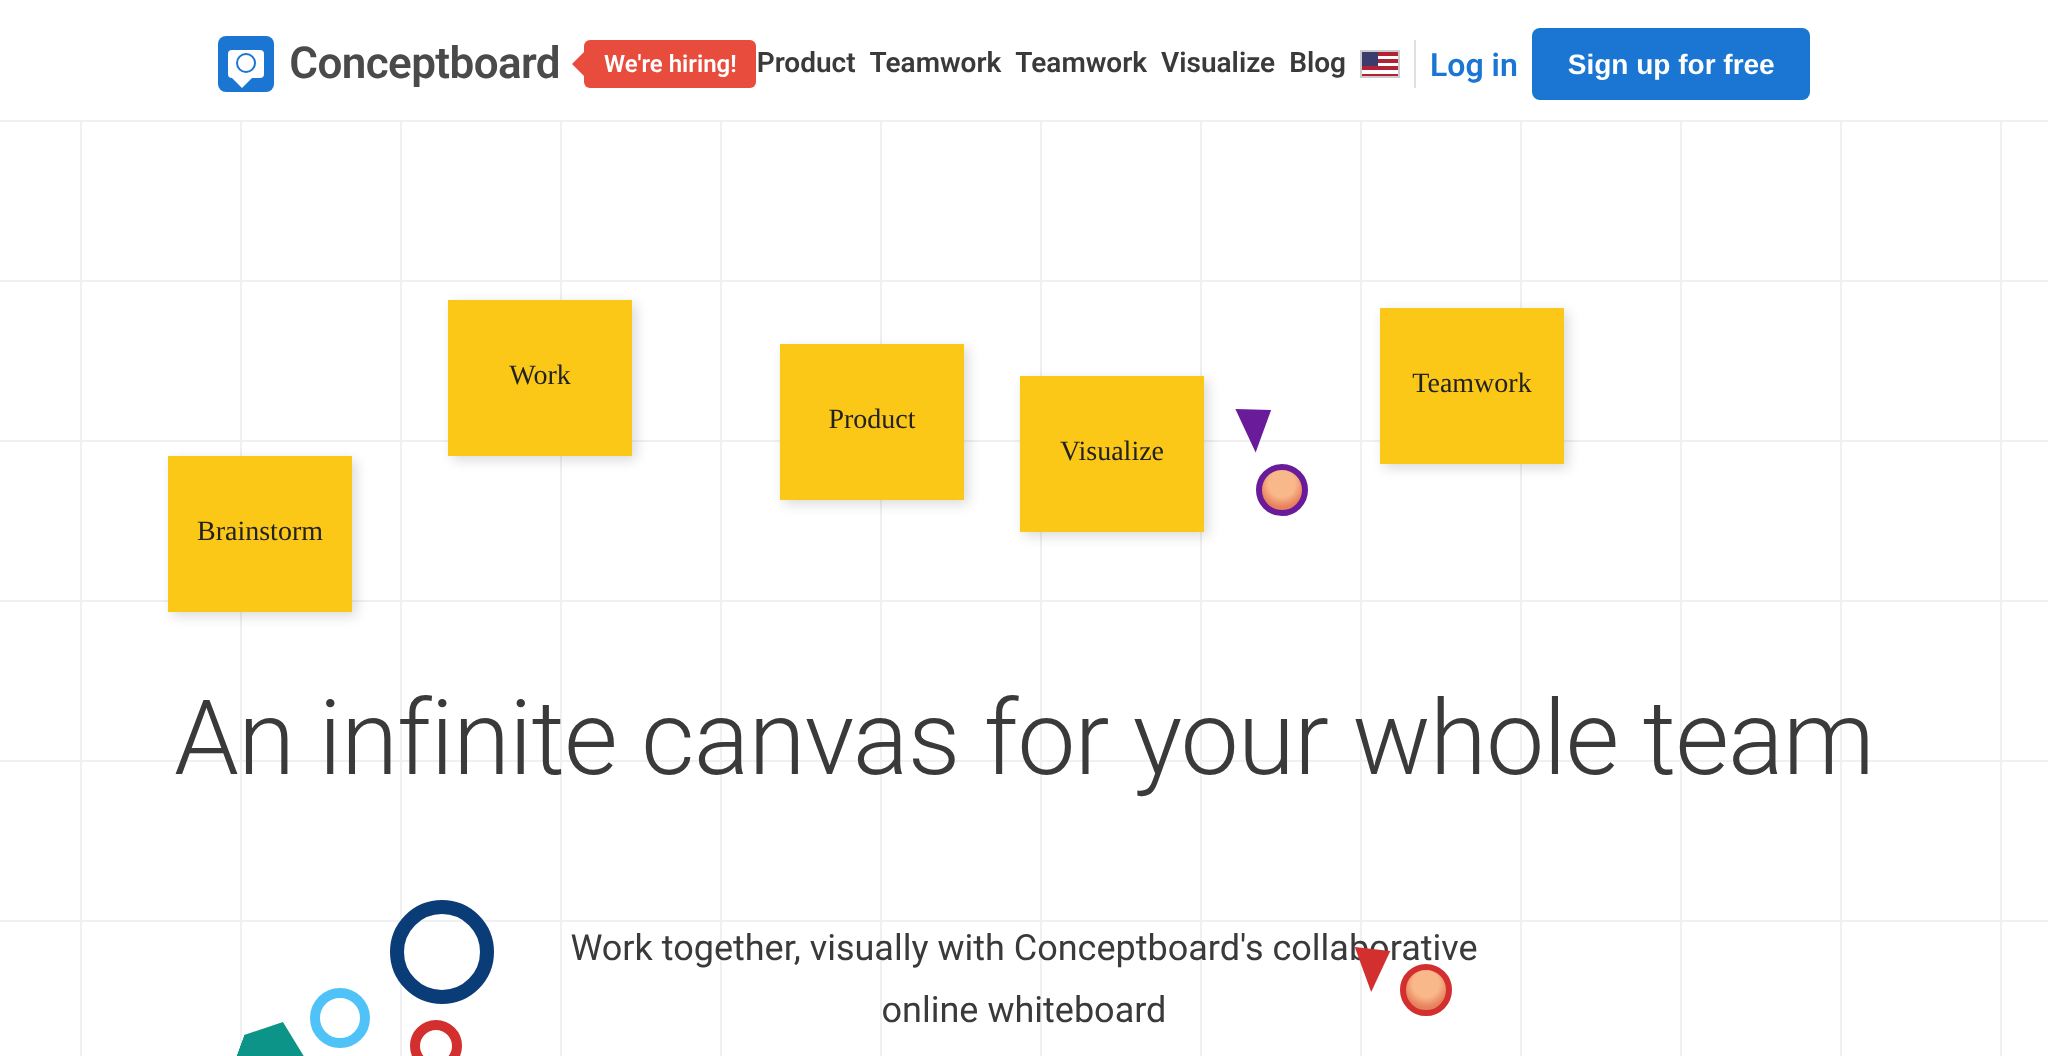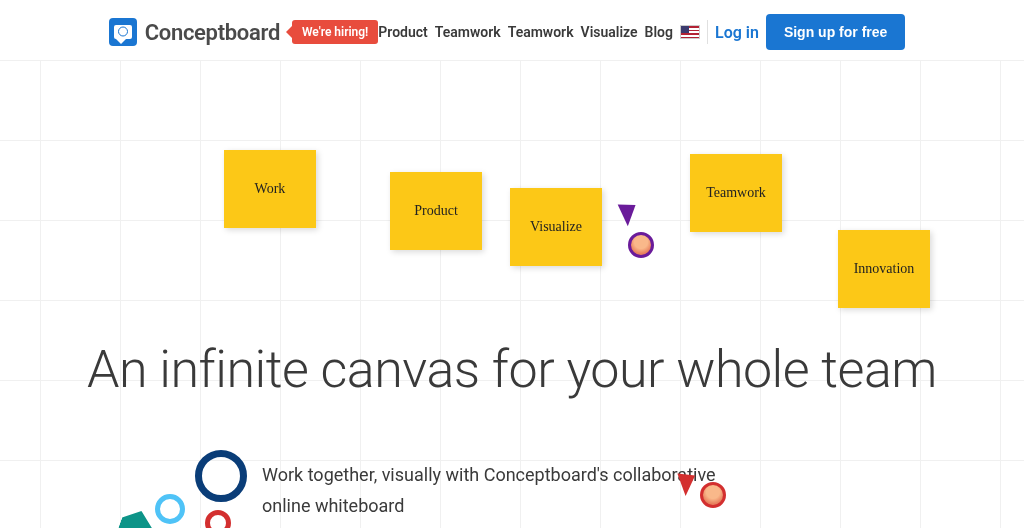--- a/index.html
+++ b/index.html
@@ -36,21 +36,21 @@
     .sticky-teamwork { left: 690px; top: 94px; }
     .sticky-innovation { left: 838px; top: 170px; }
     
     .cursor-purple { position: absolute; left: 622px; top: 140px; width: 0; height: 0; border-left: 16px solid #6a1b9a; border-top: 8px solid transparent; border-bottom: 16px solid transparent; transform: rotate(-25deg); }
     .avatar-purple { position: absolute; left: 628px; top: 172px; width: 26px; height: 26px; border-radius: 50%; border: 3px solid #6a1b9a; background: radial-gradient(circle at 50% 35%, #f9b88a 0%, #f9b88a 40%, #e8815e 70%); }
     
     .cursor-red { position: absolute; left: 681px; top: 410px; width: 0; height: 0; border-left: 16px solid #d32f2f; border-top: 8px solid transparent; border-bottom: 16px solid transparent; transform: rotate(-20deg); }
     .avatar-red { position: absolute; left: 700px; top: 422px; width: 26px; height: 26px; border-radius: 50%; border: 3px solid #d32f2f; background: radial-gradient(circle at 50% 35%, #f9b88a 0%, #f9b88a 40%, #e8815e 70%); }
     
     .hero-title { position: absolute; top: 276px; left: 50%; transform: translateX(-50%); width: 880px; text-align: center; font-size: 52px; font-weight: 300; color: #3a3a3a; line-height: 1.3; letter-spacing: -0.5px; }
-    .hero-subtitle { position: absolute; top: 400px; left: 50%; transform: translateX(-50%); width: 500px; font-size: 18px; color: #3a3a3a; line-height: 1.7; font-weight: 400; }
+    .hero-subtitle { position: absolute; top: 400px; left: 50%; transform: translateX(-50%); width: 500px; text-align: center; font-size: 18px; color: #3a3a3a; line-height: 1.7; font-weight: 400; }
     
     
     .circle-blue { position: absolute; left: 195px; top: 390px; width: 52px; height: 52px; border: 7px solid #0a3d78; border-radius: 50%; }
     .circle-cyan { position: absolute; left: 155px; top: 434px; width: 30px; height: 30px; border: 5px solid #4fc3f7; border-radius: 50%; }
     .chevron-teal { position: absolute; left: 120px; top: 450px; width: 32px; height: 32px; background: #0d9488; clip-path: polygon(0 40%, 50% 0, 100% 40%, 100% 100%, 50% 60%, 0 100%); transform: rotate(20deg); }
     .circle-red { position: absolute; left: 205px; top: 450px; width: 26px; height: 26px; border: 5px solid #d32f2f; border-radius: 50%; }
   </style>
 </head>
 <body>
 
@@ -71,25 +71,25 @@
     <a class="nav-link">Visualize</a>
     <a class="nav-link">Blog</a>
     <span class="flag-icon"></span>
     <span class="divider"></span>
     <a class="login-link">Log in</a>
     <button class="signup-btn">Sign up for free</button>
   </div>
 </div>
 
 <div class="canvas">
+  <div class="sticky sticky-brainstorm">Brainstorm</div>
   <div class="sticky sticky-agile">Work</div>
   <div class="sticky sticky-remote">Product</div>
   <div class="sticky sticky-visualize">Visualize</div>
   <div class="sticky sticky-teamwork">Teamwork</div>
-  <div class="sticky sticky-innovation">Innovation</div>
 
   <div class="cursor-purple"></div>
   <div class="avatar-purple"></div>
 
   <h1 class="hero-title">An infinite canvas for your whole team</h1>
   <p class="hero-subtitle">Work together, visually with Conceptboard's collaborative online whiteboard</p>
 
   <div class="cursor-red"></div>
   <div class="avatar-red"></div>
 

